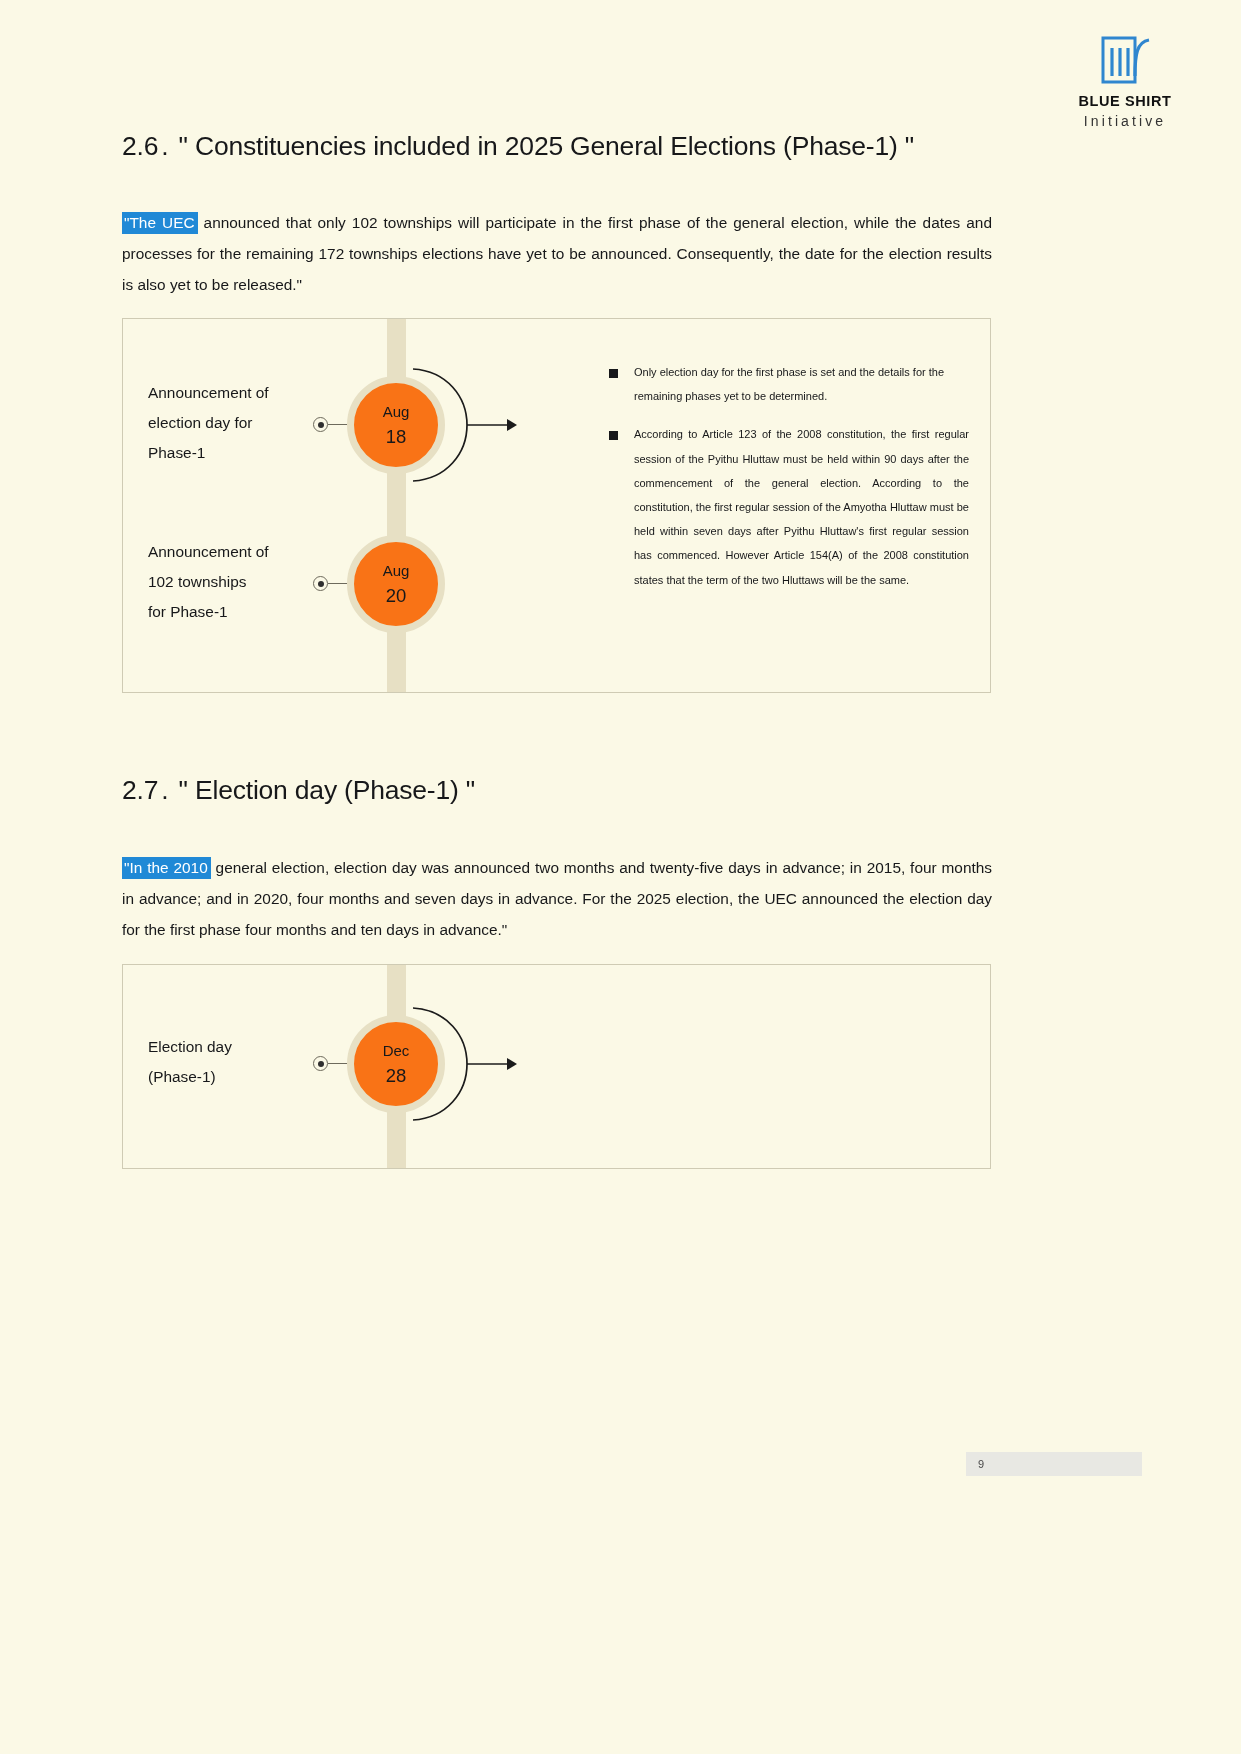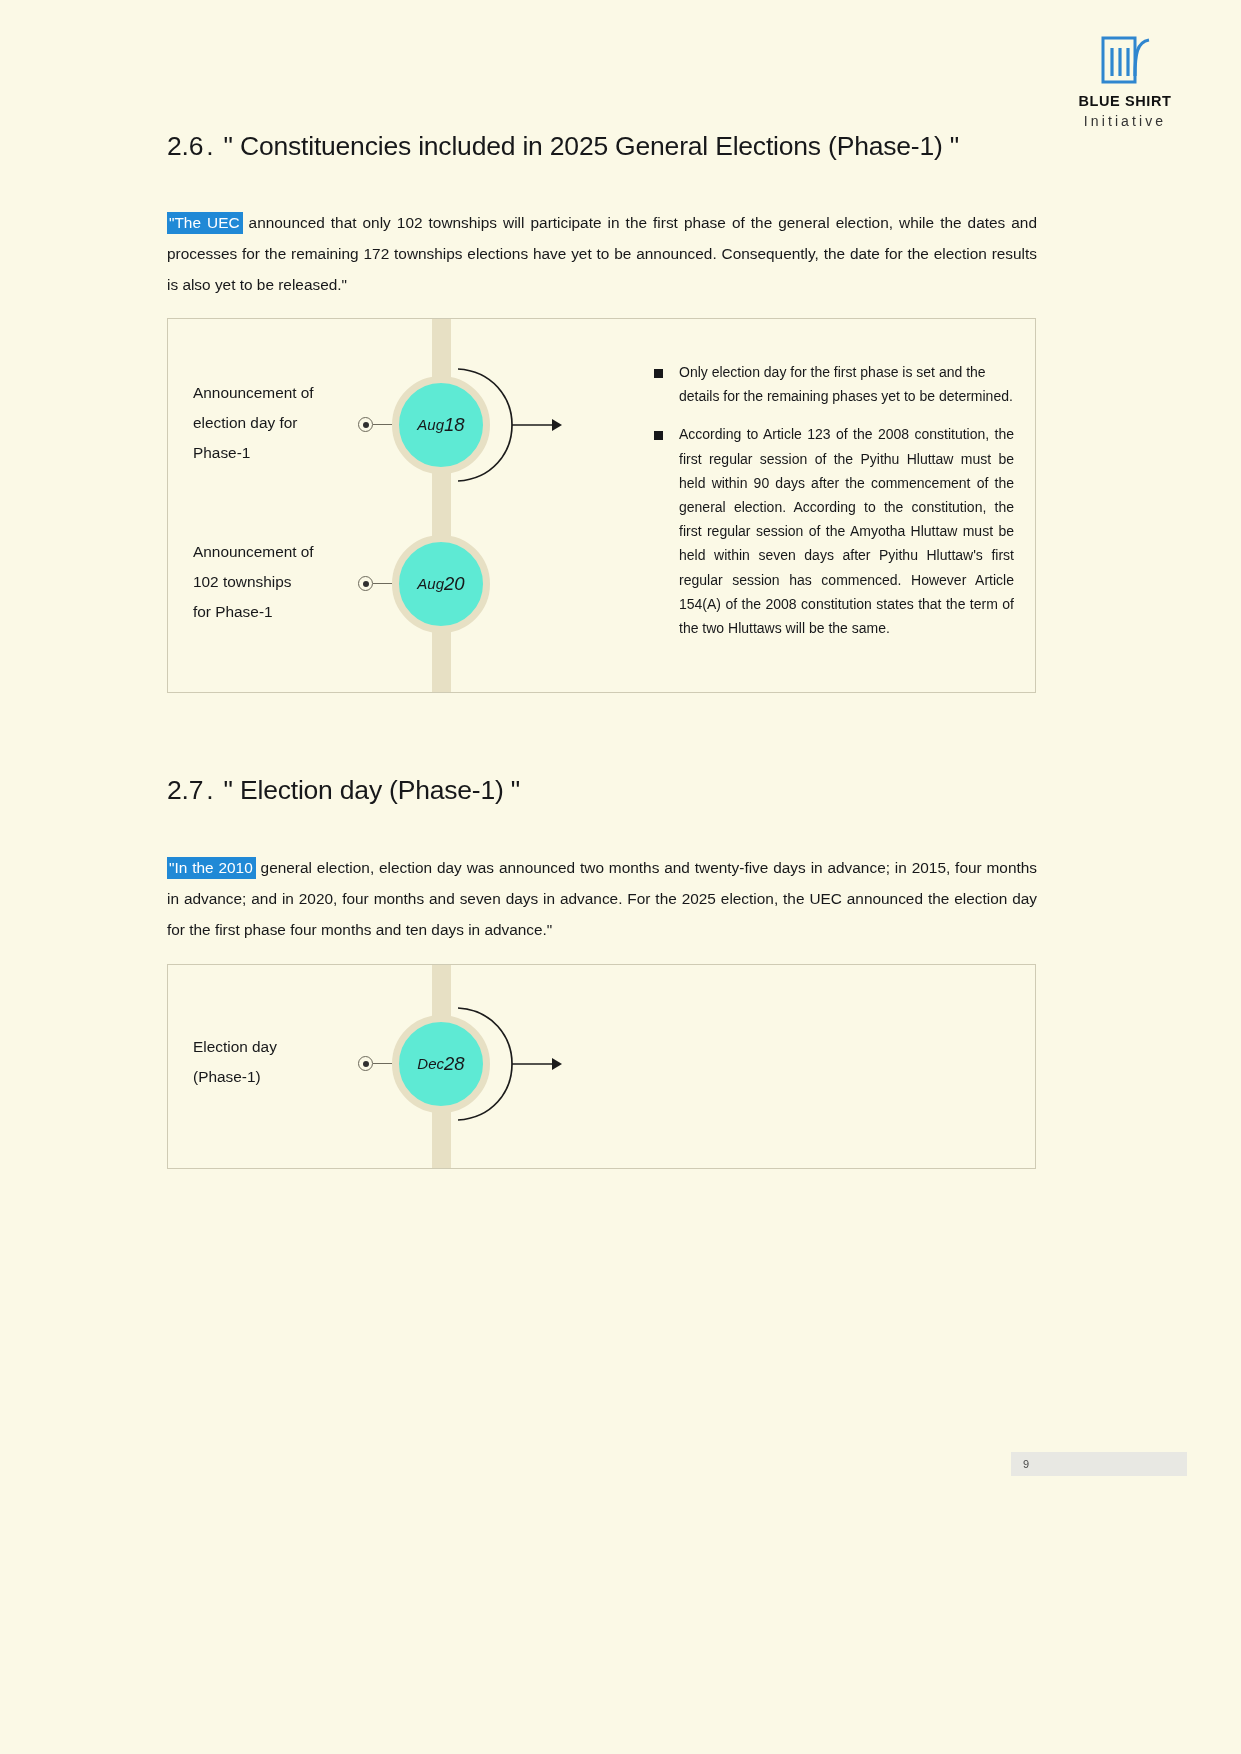--- a/index.html
+++ b/index.html
@@ -12,21 +12,20 @@
     background: #fbf9e6;
     font-family: "Liberation Sans", sans-serif;
     color: #17181a;
     position: relative;
     overflow: hidden;
   }
 
   .page {
     position: absolute;
     inset: 0;
-    margin-left: 45px;
   }
 
   
   .logo-block {
     position: absolute;
     top: 32px;
     right: 56px;
     width: 120px;
     text-align: center;
   }
@@ -145,26 +144,26 @@
     height: 1.4px;
     background: #6d6a5c;
   }
 
   .tl-circle {
     position: absolute;
     width: 98px;
     height: 98px;
     border-radius: 50%;
     border: 7px solid #e7e0c4;
-    background: #5eead4;
+    background: #f97316;
     box-sizing: border-box;
     display: flex;
+    flex-direction: column;
     align-items: center;
     justify-content: center;
-    font-style: italic;
   }
   .tl-month {
     font-size: 15px;
     line-height: 24px;
     color: #17181a;
   }
   .tl-day {
     font-size: 18.5px;
     line-height: 26px;
     color: #17181a;
@@ -202,21 +201,21 @@
   .bullet-mark {
     flex: 0 0 auto;
     width: 9px;
     height: 9px;
     background: #17181a;
     margin-top: 9px;
     margin-right: 16px;
   }
   .bullet-text {
     flex: 1 1 auto;
-    font-size: 14px;
+    font-size: 11px;
     line-height: 24.2px;
     color: #17181a;
     text-align: justify;
     text-justify: inter-word;
   }
   .bullet-text.ragged { text-align: left; }
 
   
   .footer-band {
     position: absolute;

